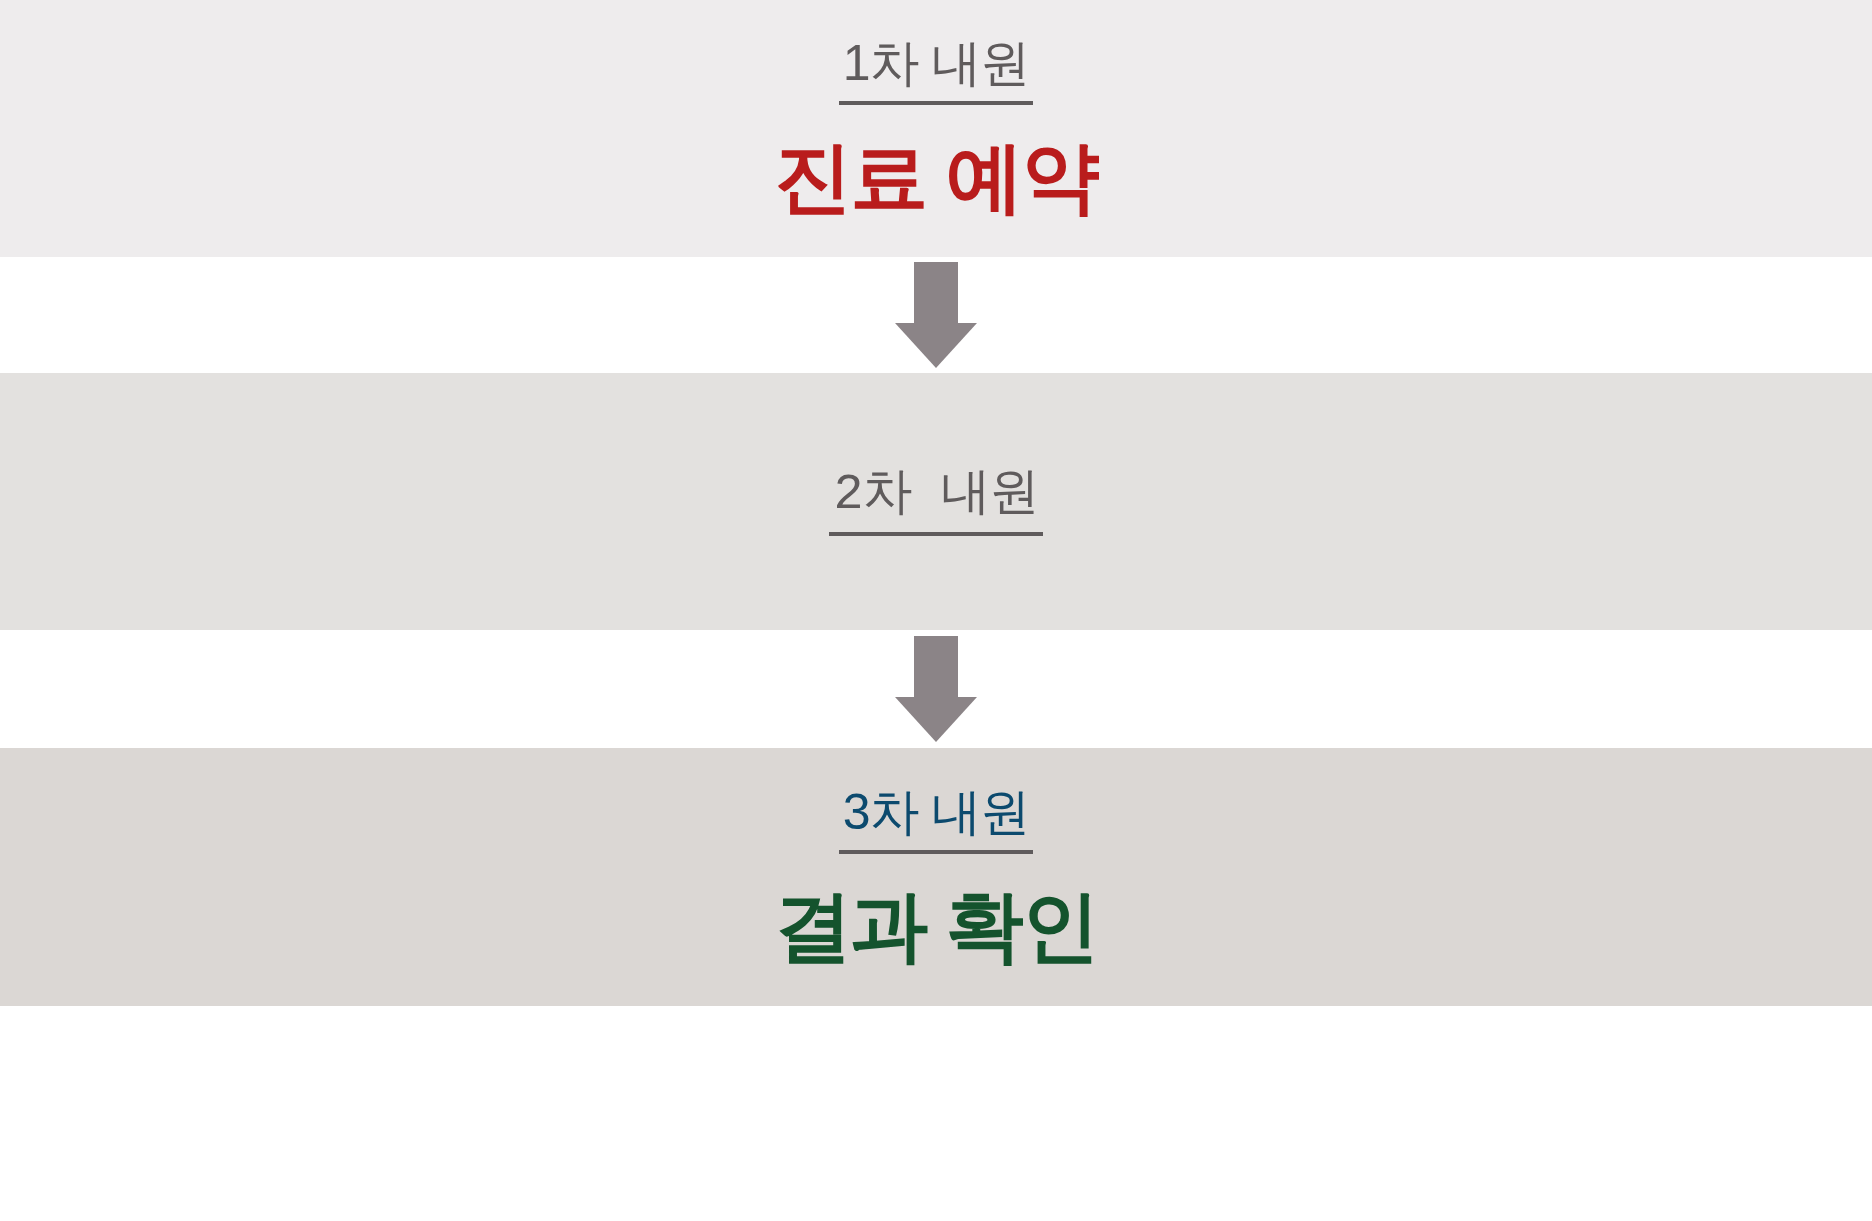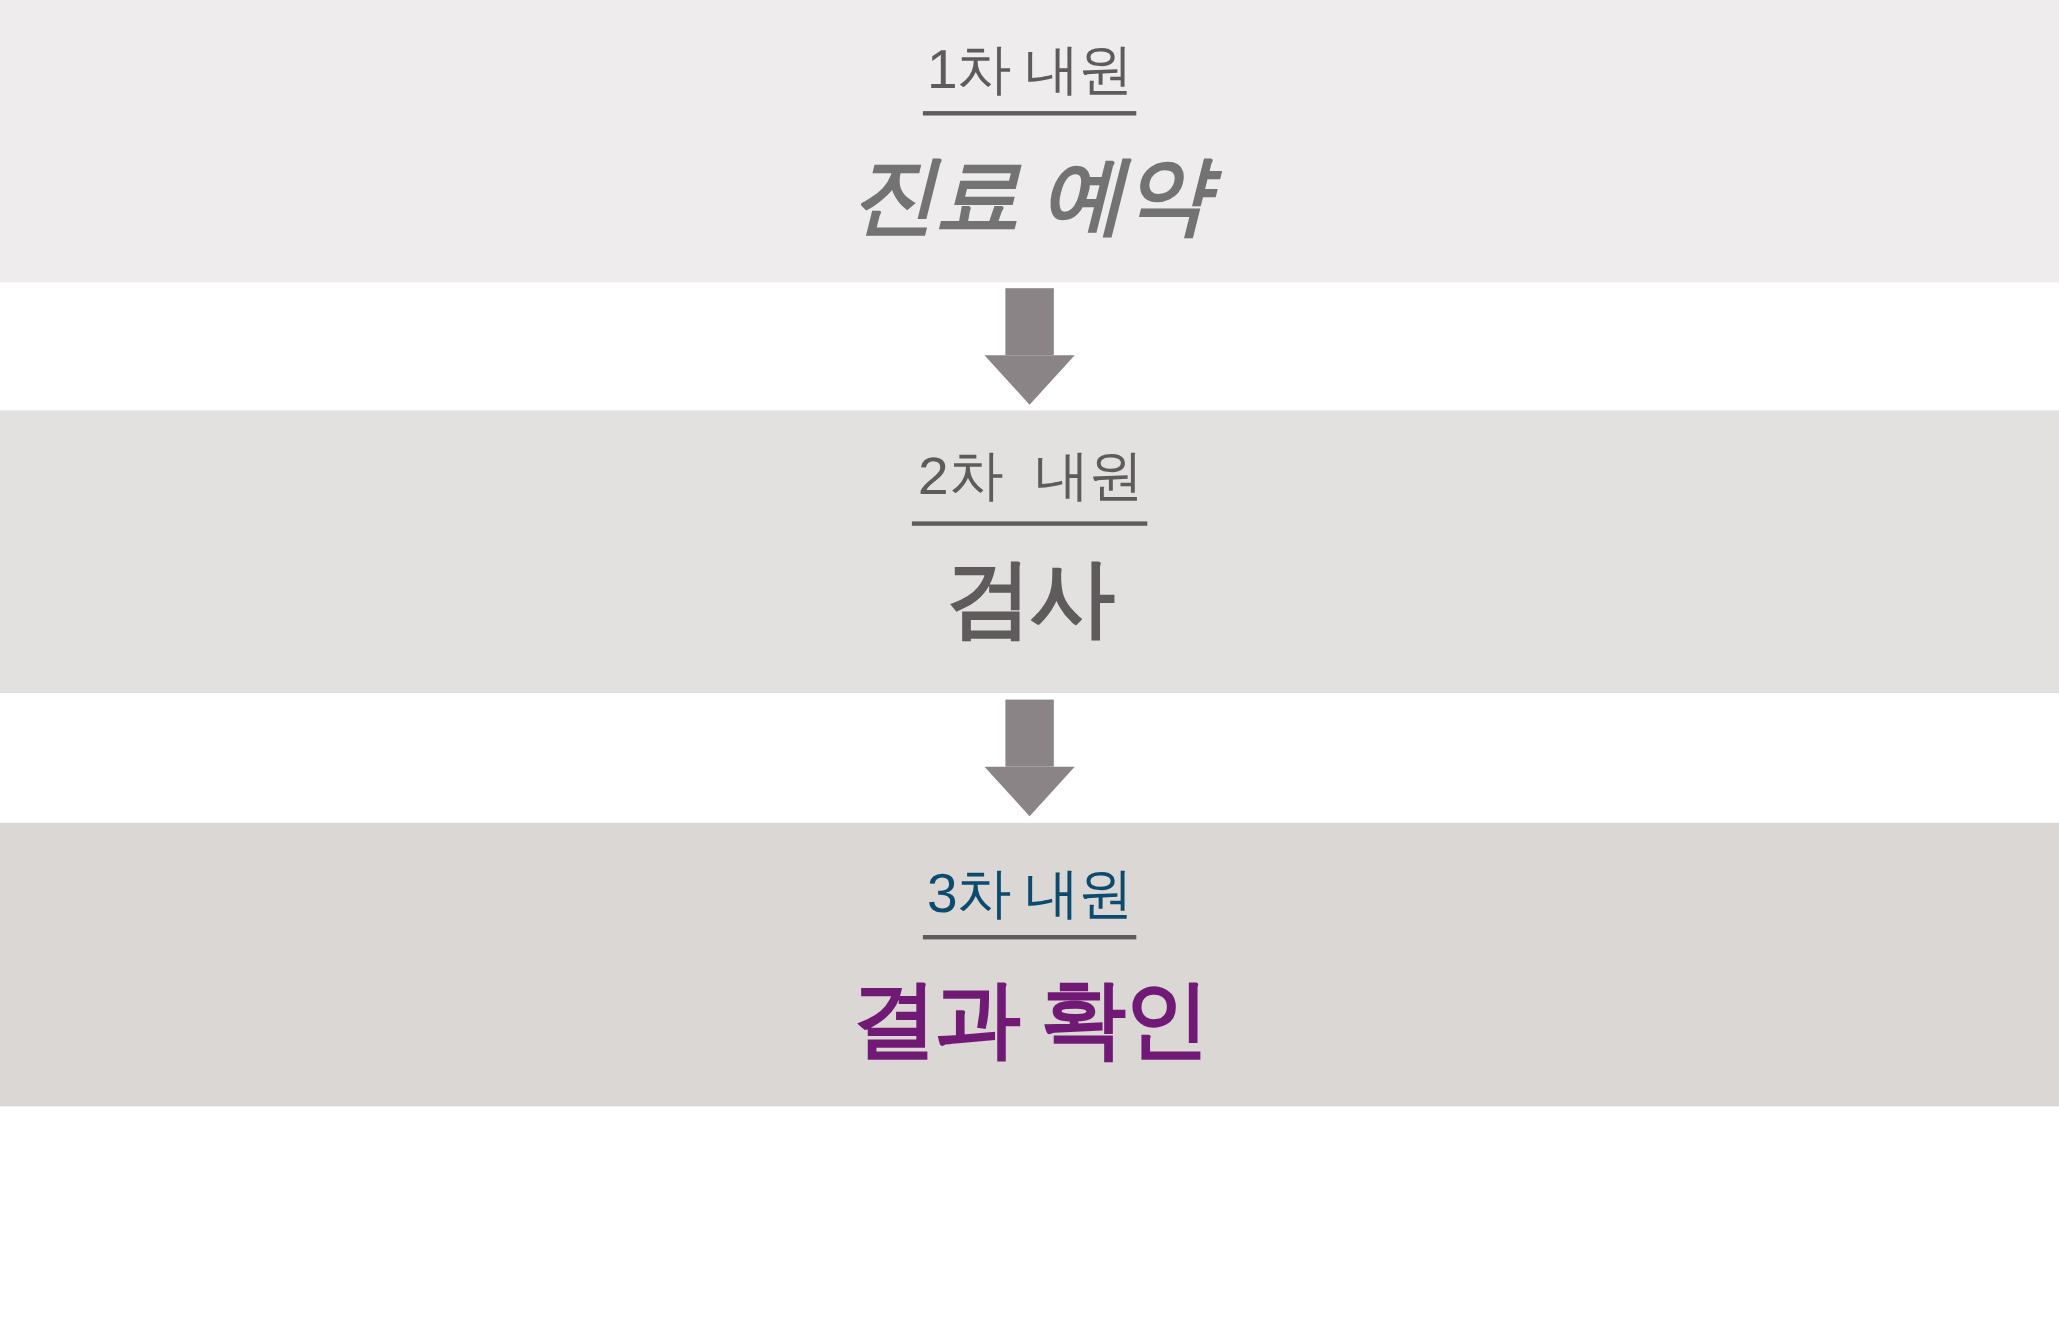--- a/index.html
+++ b/index.html
@@ -56,40 +56,39 @@
     border-top-style: solid;
   }
 </style>
 </head>
 <body>
 
 <div class="page">
 
   <section class="step step-1" style="background-color: rgb(238, 236, 237);">
     <div class="visit-label" style="color: rgb(95, 91, 92); border-bottom-color: rgb(95, 91, 92);">1차 내원</div>
-    <div class="step-title" style="color: #737373; font-style: italic;">진료 예약</div>
+    <div class="step-title" style="color: #b91c1c;">진료 예약</div>
   </section>
 
   <div class="connector connector-1" style="background-color: rgb(255, 255, 255);">
     <div class="arrow">
       <div class="arrow-stem" style="background-color: rgb(139, 132, 135);"></div>
       <div class="arrow-head" style="border-top-color: rgb(139, 132, 135);"></div>
     </div>
   </div>
 
   <section class="step step-2" style="background-color: rgb(227, 225, 223); font-family: Liberation Mono, monospace;">
     <div class="visit-label" style="color: rgb(95, 91, 92); border-bottom-color: rgb(95, 91, 92);">2차 내원</div>
-    <div class="step-title" style="color: rgb(95, 91, 92);">검사</div>
   </section>
 
   <div class="connector connector-2" style="background-color: rgb(255, 255, 255);">
     <div class="arrow">
       <div class="arrow-stem" style="background-color: rgb(139, 132, 135);"></div>
       <div class="arrow-head" style="border-top-color: rgb(139, 132, 135);"></div>
     </div>
   </div>
 
   <section class="step step-3" style="background-color: rgb(219, 215, 212);">
     <div class="visit-label" style="color: #0c4a6e; border-bottom-color: rgb(95, 91, 92);">3차 내원</div>
-    <div class="step-title" style="color: #701a75;">결과 확인</div>
+    <div class="step-title" style="color: #14532d;">결과 확인</div>
   </section>
 
 </div>
 
 </body></html>

